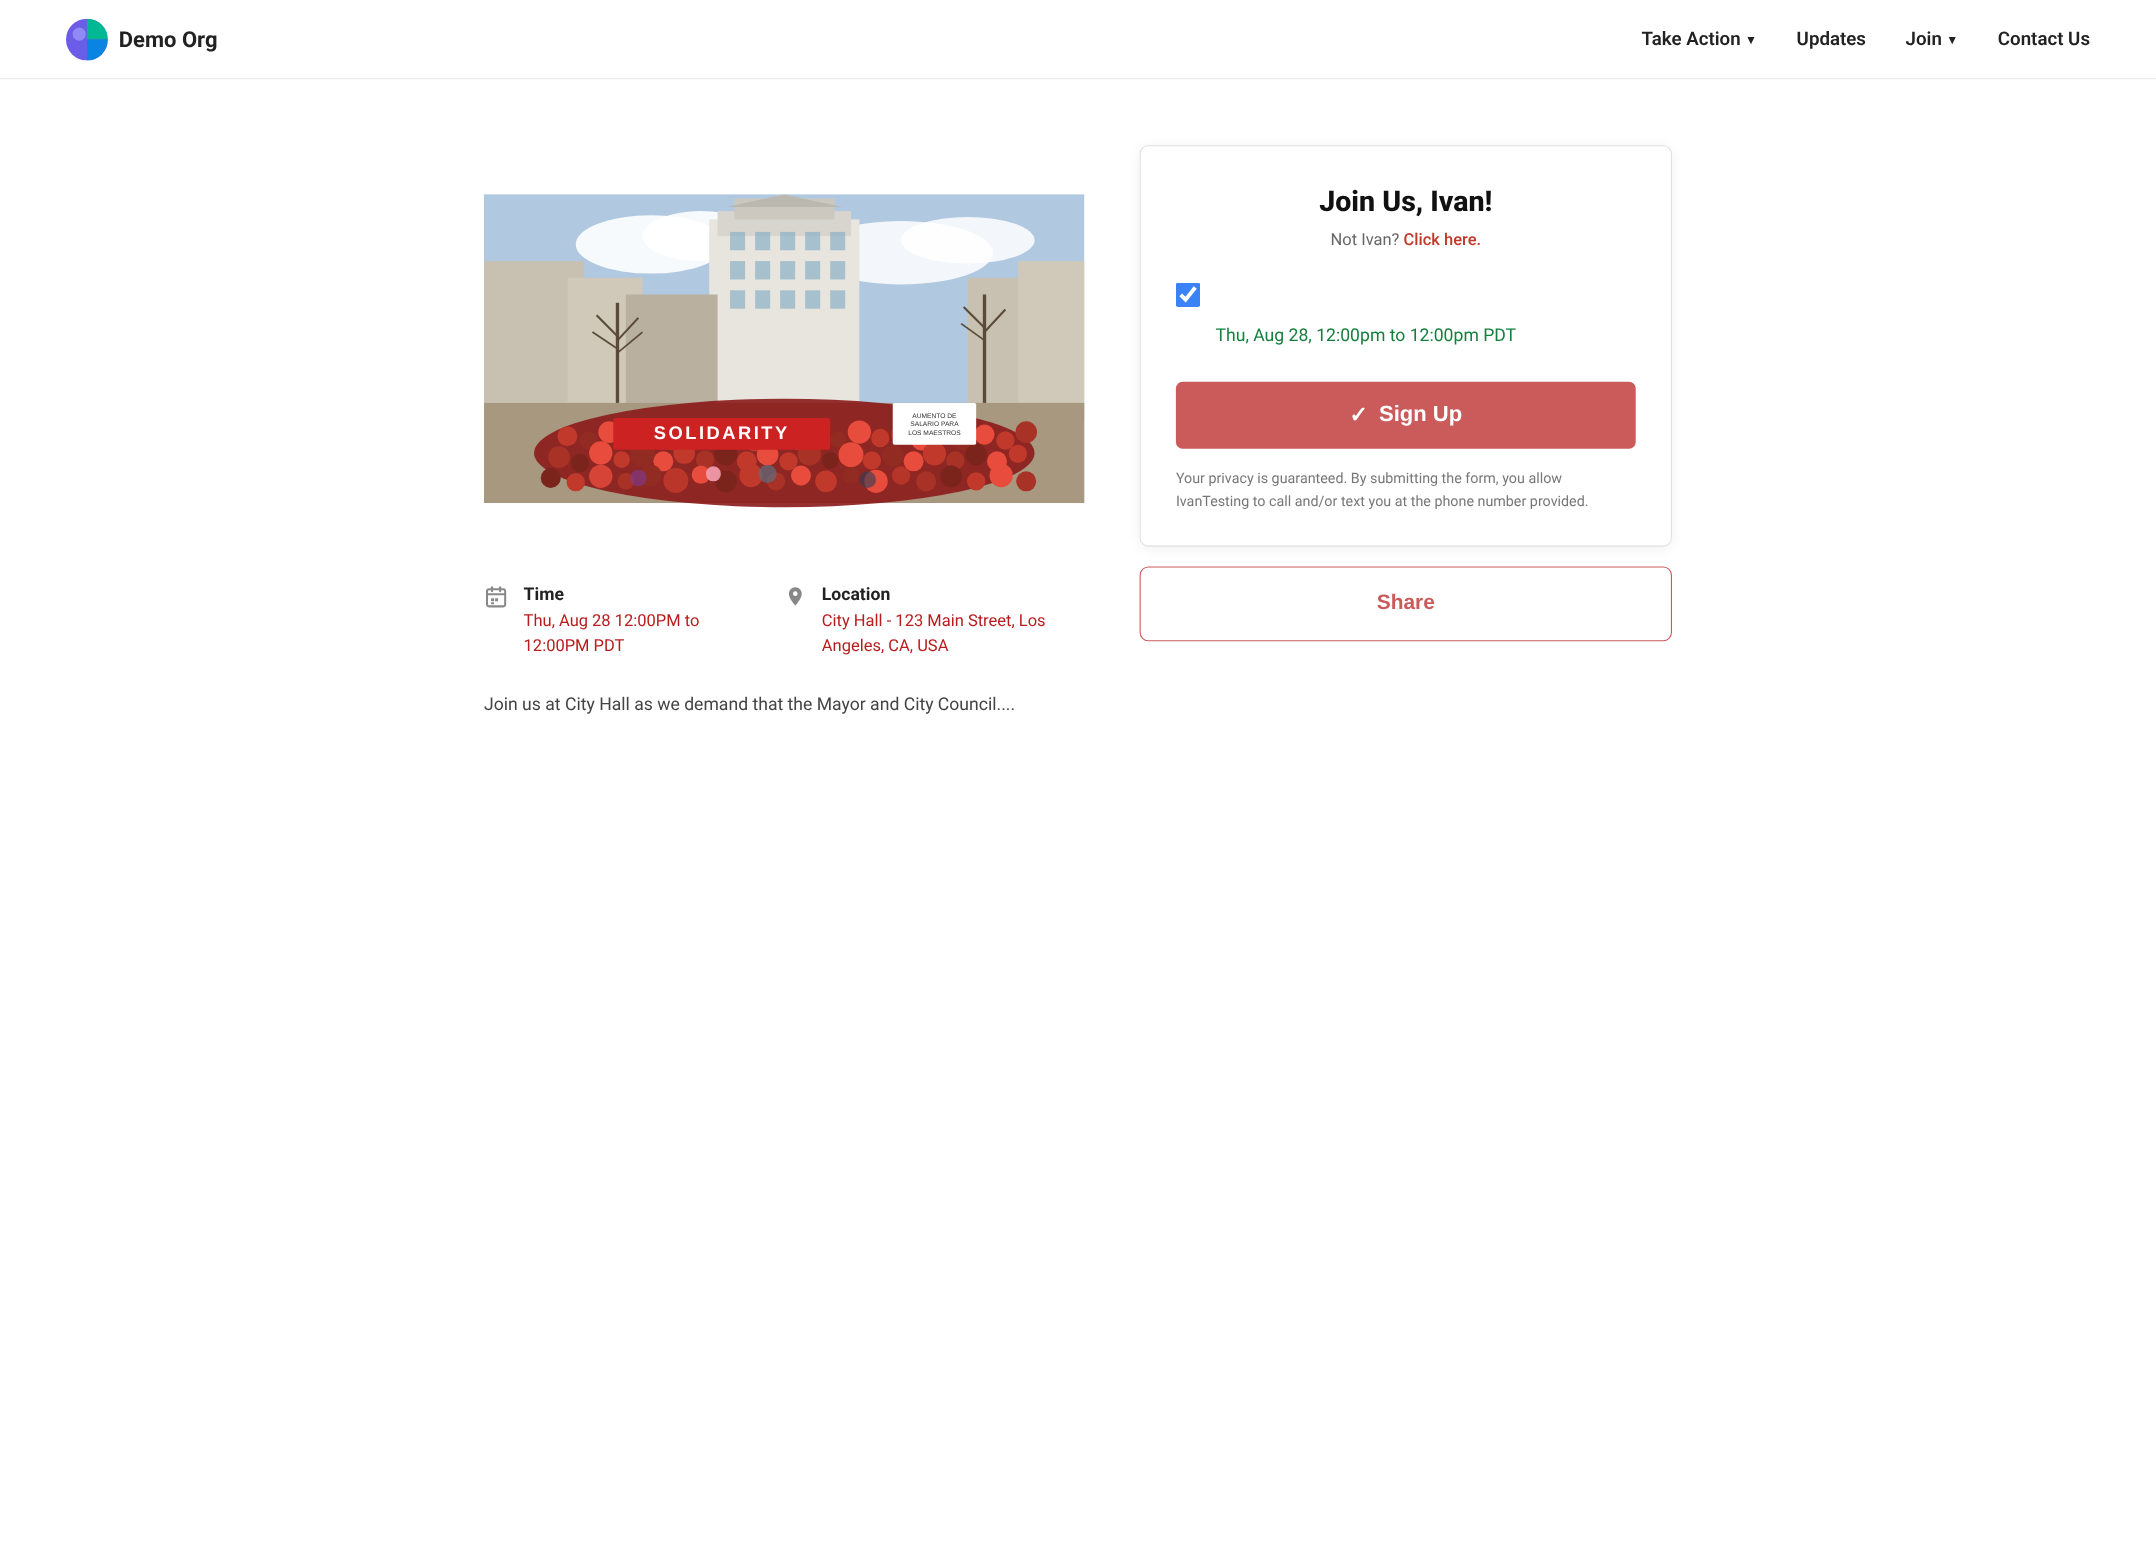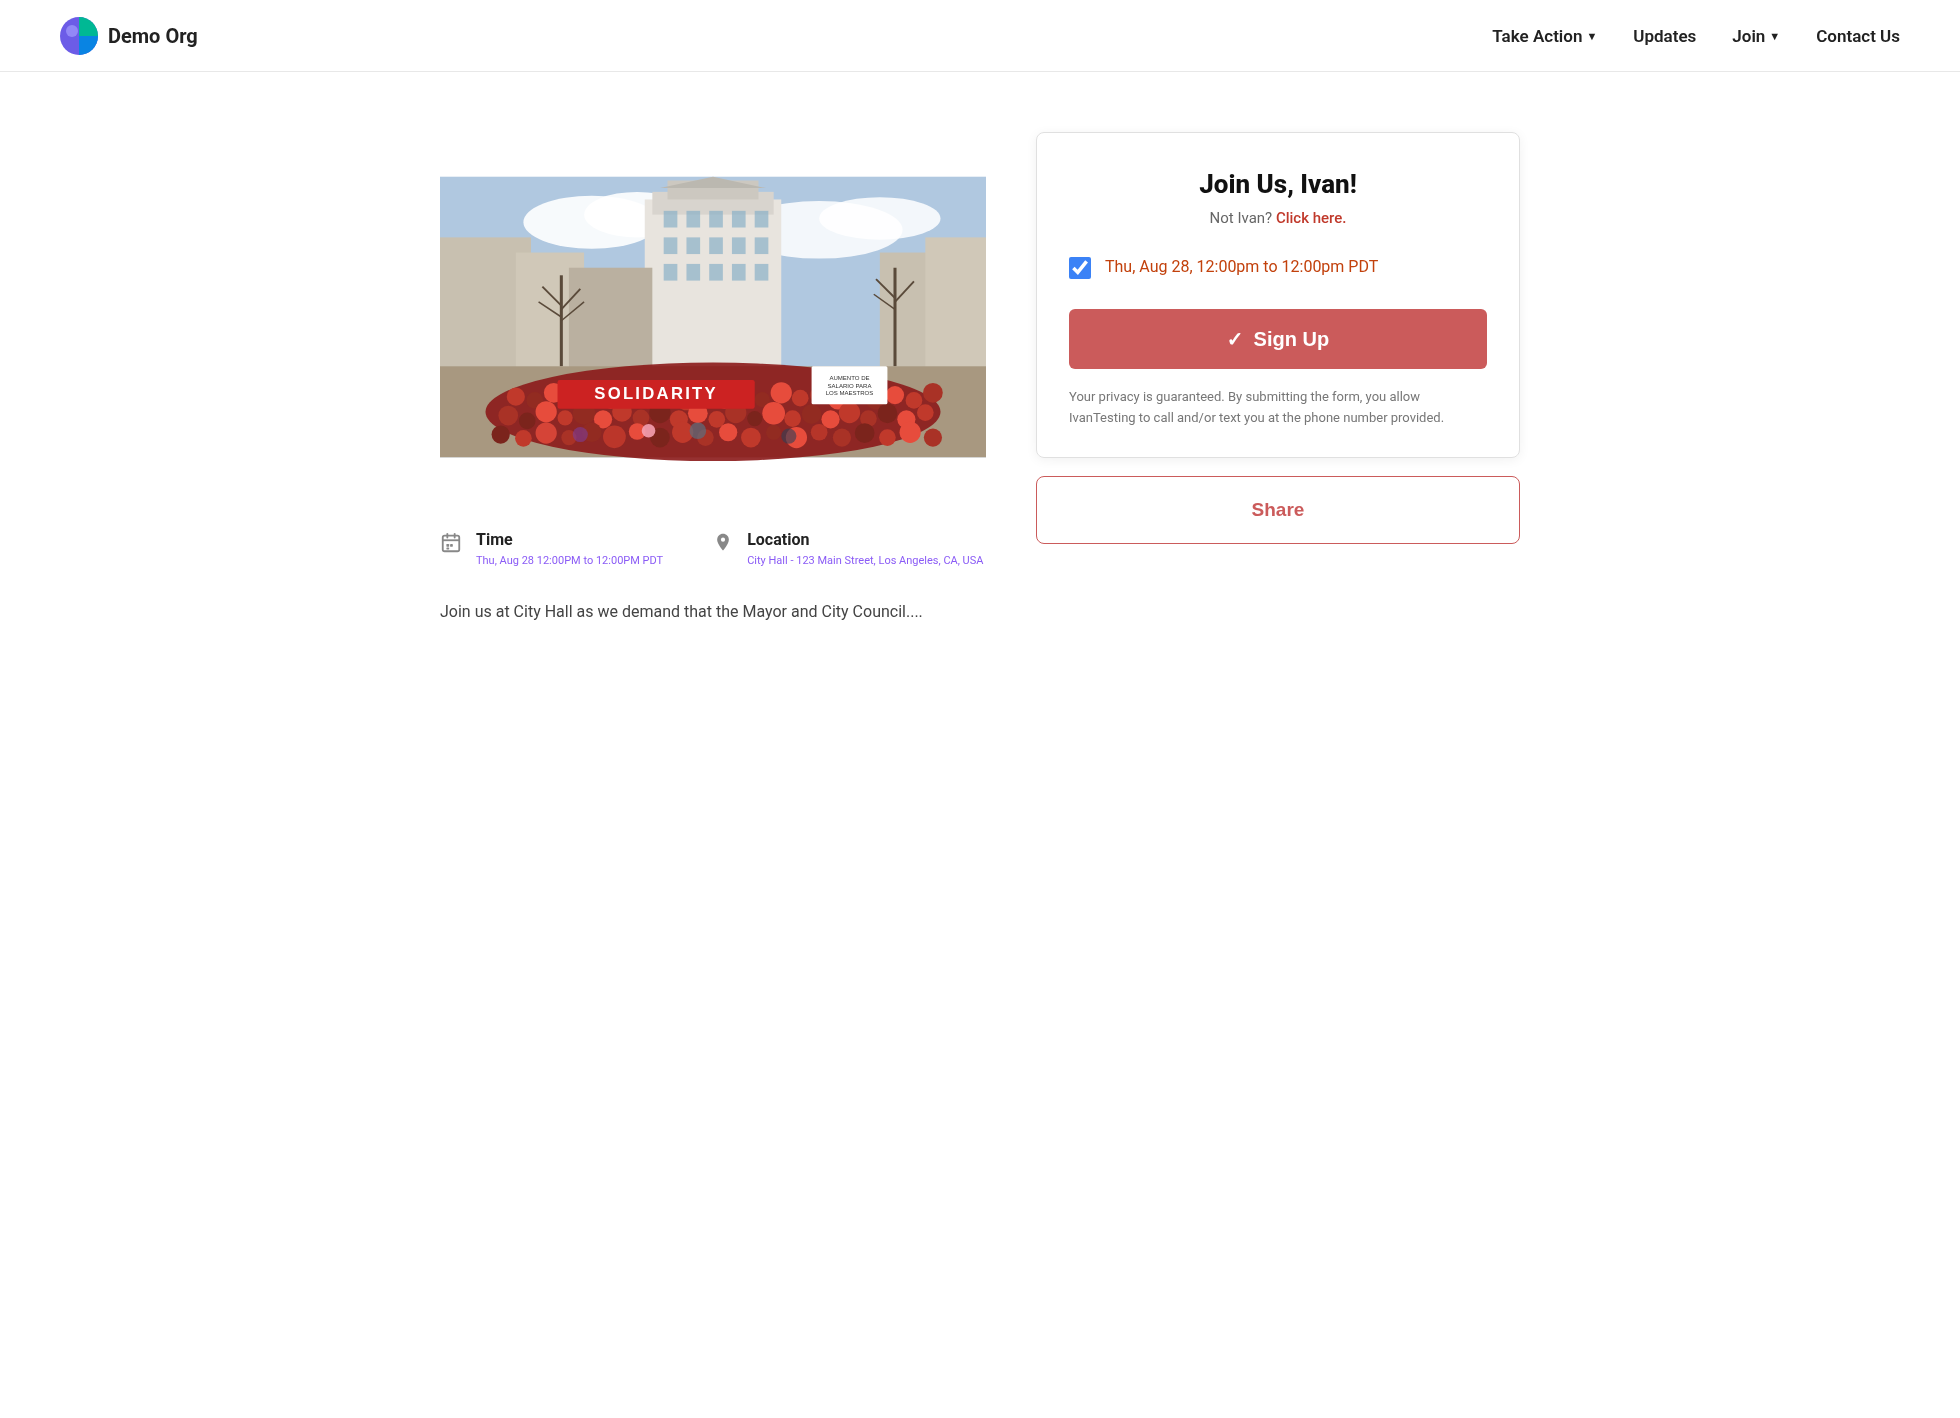--- a/index.html
+++ b/index.html
@@ -122,22 +122,22 @@
     }
 
     .meta-label {
       font-size: 16px;
       font-weight: 700;
       margin-bottom: 4px;
       color: #222;
     }
 
     .meta-value {
-      font-size: 11px;
-      color: #8b5cf6;
+      font-size: 15px;
+      color: #b91c1c;
       line-height: 1.5;
     }
 
     .event-description {
       font-size: 16px;
       color: #444;
       line-height: 1.7;
     }
 
     
@@ -191,22 +191,23 @@
 
     .checkbox-wrapper input[type="checkbox"] {
       width: 22px;
       height: 22px;
       accent-color: #3b82f6;
       cursor: pointer;
     }
 
     .event-time-text {
       font-size: 16px;
-      color: #c2410c;
+      color: #15803d;
       line-height: 1.5;
+      margin-top: 38px;
     }
 
     .signup-btn {
       display: flex;
       align-items: center;
       justify-content: center;
       gap: 10px;
       width: 100%;
       padding: 18px;
       background-color: #cb5b5b;

